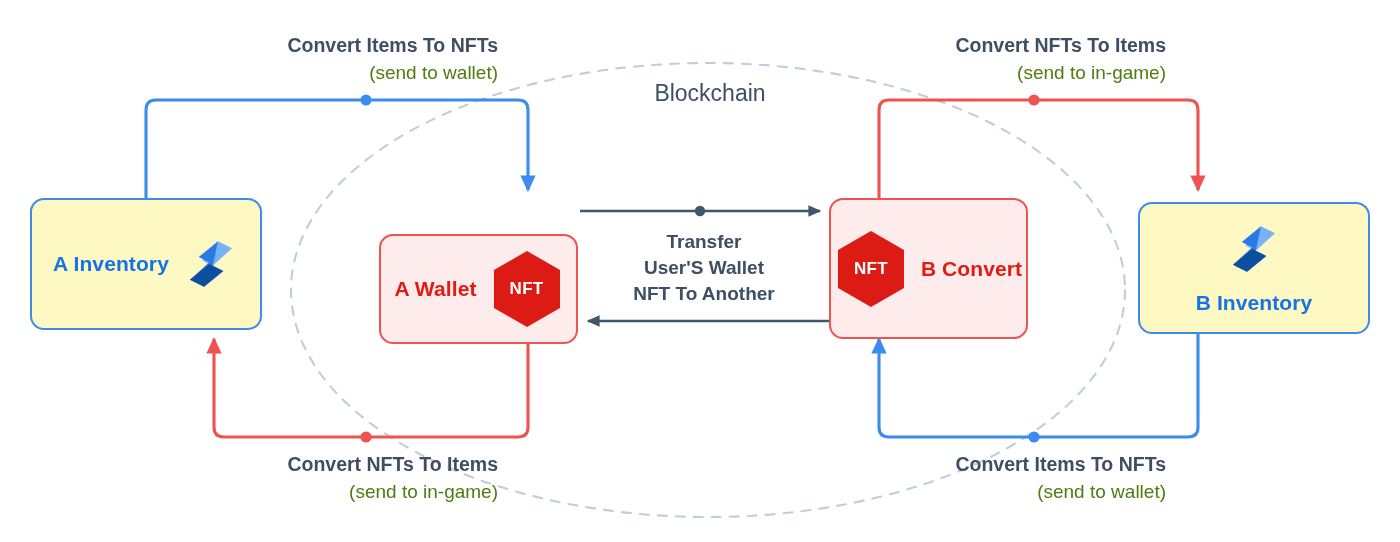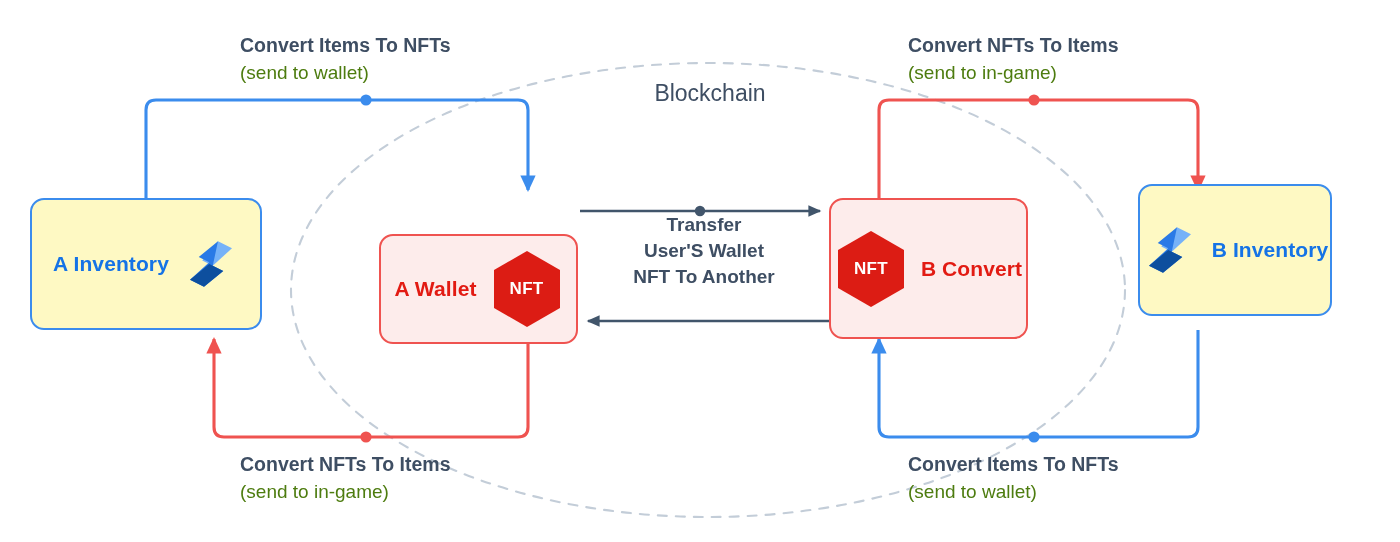--- a/index.html
+++ b/index.html
@@ -49,40 +49,40 @@
     font-size: 21px;
     letter-spacing: .1px;
     white-space: nowrap;
   }
   .node.inv .node-label { color: #1573e6; }
   .node.wal .node-label { color: #e21b13; }
 
   #node-a-inventory { left: 30px;   top: 198px; width: 232px; height: 132px; }
   #node-a-wallet    { left: 379px;  top: 198px; width: 199px; height: 110px; margin-top: 36px; }
   #node-b-wallet    { left: 829px;  top: 198px; width: 199px; height: 141px; }
-  #node-b-inventory { left: 1138px; top: 184px; width: 194px; height: 132px; }
+  #node-b-inventory { left: 1138px; top: 202px; width: 232px; height: 132px; flex-direction: column; }
 
   
   .bolt-icon { width: 56px; height: 56px; display: block; flex: 0 0 auto; }
   .nft-icon  { width: 72px; height: 80px; display: block; flex: 0 0 auto; position: relative; }
   .nft-icon .nft-text {
     position: absolute;
     left: 0; top: 0; width: 72px; height: 80px;
     display: flex; align-items: center; justify-content: center;
     color: #ffffff;
     font-weight: bold;
     font-size: 17px;
     letter-spacing: .3px;
     text-align: center;
   }
 
   
   .caption {
     position: absolute;
-    text-align: left;
+    text-align: right;
     line-height: 1.26;
     white-space: nowrap;
   }
   .caption .cap-title {
     font-weight: bold;
     font-size: 19.5px;
     color: #3e4e63;
     display: block;
   }
   .caption .cap-sub {
@@ -102,21 +102,21 @@
     top: 80px;
     width: 294px;
     text-align: center;
     font-weight: normal;
     font-size: 23px;
     color: #3e4e63;
   }
   #transfer-label {
     position: absolute;
     left: 584px;
-    top: 212px;
+    top: 229px;
     width: 240px;
     text-align: center;
     font-weight: bold;
     font-size: 19px;
     line-height: 1.37;
     color: #3e4e63;
   }
   #transfer-label span { display: block; }
 </style>
 </head>

